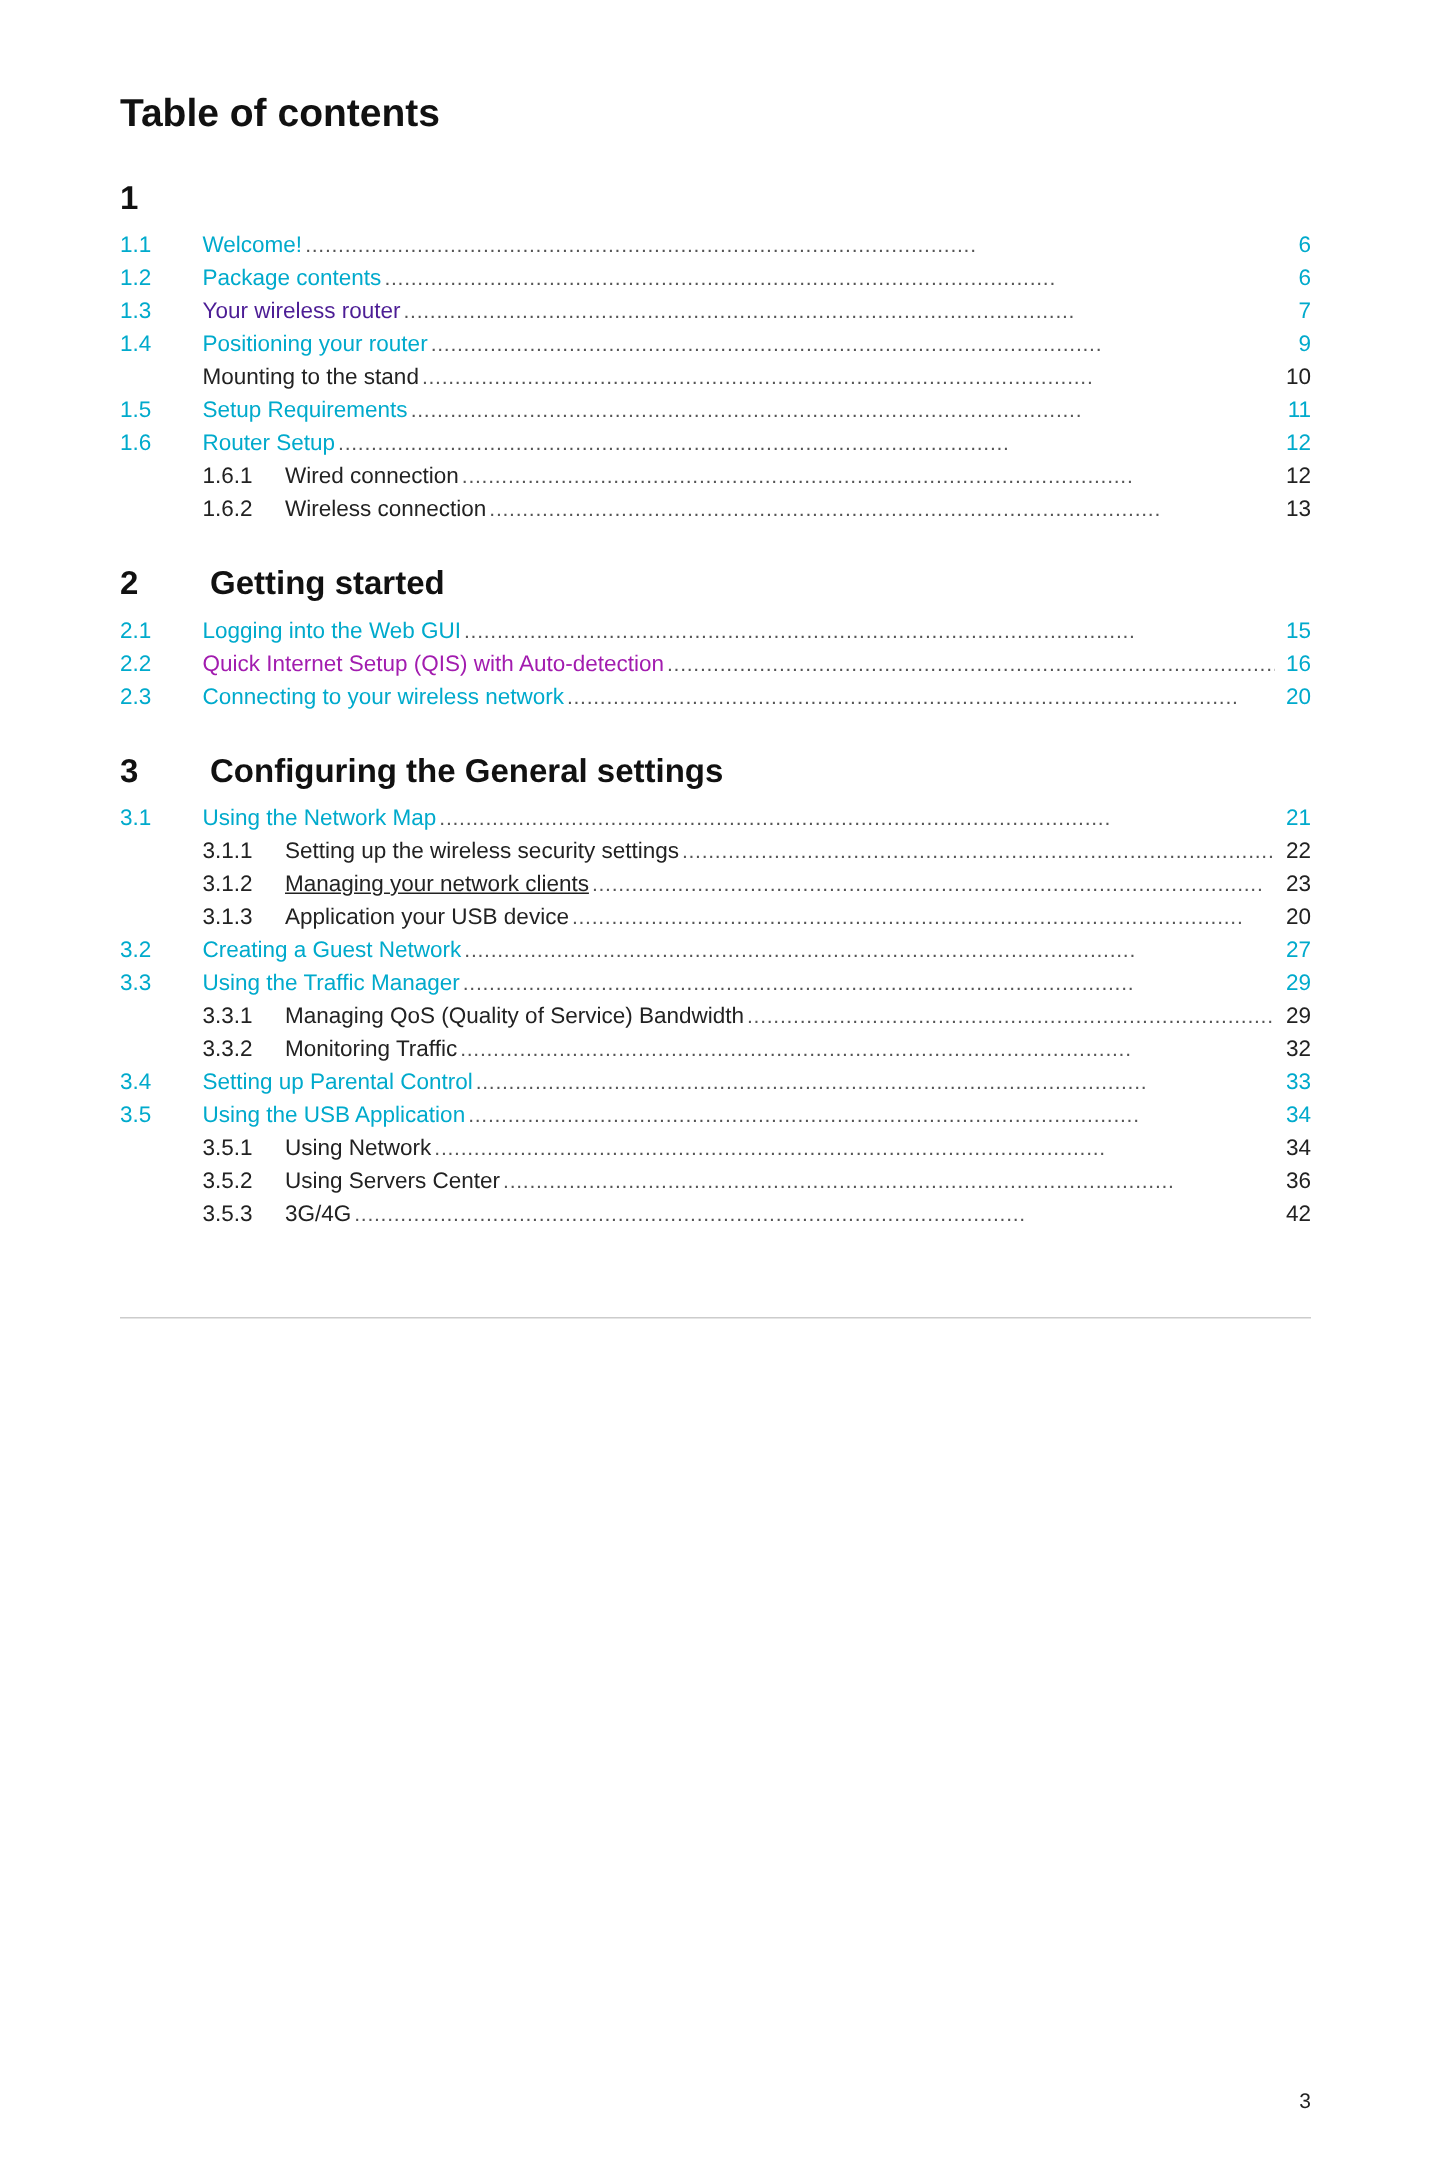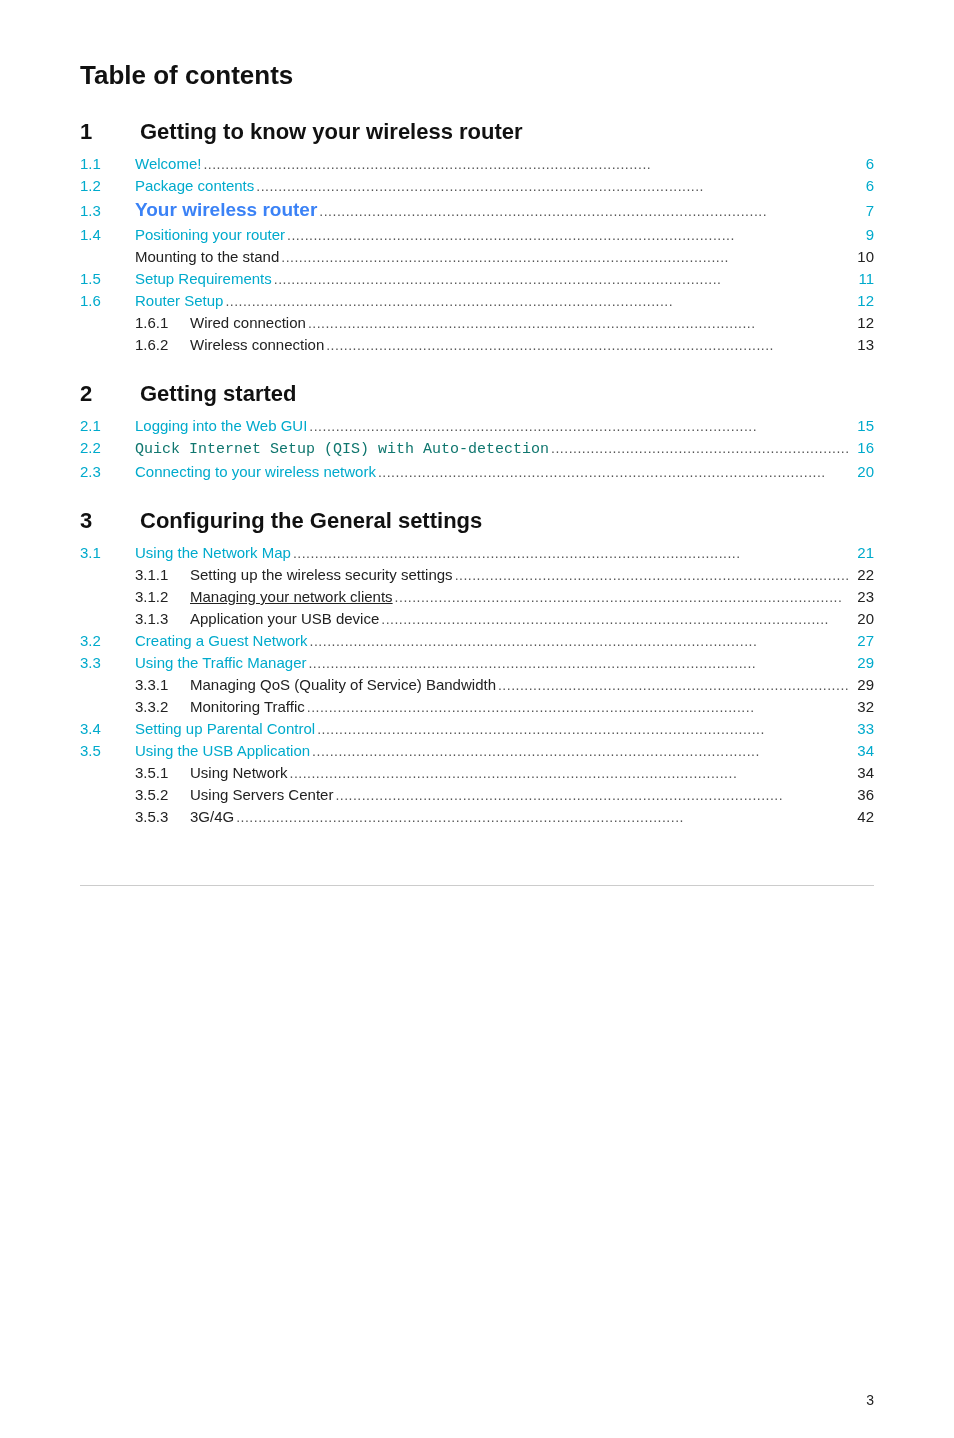--- a/index.html
+++ b/index.html
@@ -96,37 +96,36 @@
   </style>
 </head>
 <body>
 
 <div class="page">
   <h1 class="toc-title">Table of contents</h1>
 
   <div id="toc-content">
       <div class="section-header">
         <span class="section-num">1</span>
-        <span class="section-title">Getting to know your wireless router</span>
       </div>
       <div class="row">
         <span class="col-num">1.1</span>
         <span class="label-text" style="font-size: 15px; color: rgb(0, 170, 204); text-align: center;">Welcome!</span>
         <span class="leader">......................................................................................................</span>
         <span class="pg">6</span>
       </div>
       <div class="row">
         <span class="col-num">1.2</span>
         <span class="label-text" style="font-size: 15px; color: rgb(0, 170, 204);">Package contents</span>
         <span class="leader">......................................................................................................</span>
         <span class="pg">6</span>
       </div>
       <div class="row">
         <span class="col-num">1.3</span>
-        <span class="label-text" style="font-size: 19px; color: #3b82f6; font-weight: bold;">Your wireless router</span>
+        <span class="label-text" style="font-size: 15px; color: #4c1d95;">Your wireless router</span>
         <span class="leader">......................................................................................................</span>
         <span class="pg">7</span>
       </div>
       <div class="row">
         <span class="col-num">1.4</span>
         <span class="label-text" style="font-size: 15px; color: rgb(0, 170, 204);">Positioning your router</span>
         <span class="leader">......................................................................................................</span>
         <span class="pg">9</span>
       </div>
       <div class="row">
@@ -167,21 +166,21 @@
         <span class="section-title">Getting started</span>
       </div>
       <div class="row">
         <span class="col-num">2.1</span>
         <span class="label-text" style="font-size: 15px; color: rgb(0, 170, 204);">Logging into the Web GUI</span>
         <span class="leader">......................................................................................................</span>
         <span class="pg">15</span>
       </div>
       <div class="row">
         <span class="col-num">2.2</span>
-        <span class="label-text" style="font-size: 15px; color: #0f766e; font-family: Liberation Mono, monospace;">Quick Internet Setup (QIS) with Auto-detection</span>
+        <span class="label-text" style="font-size: 15px; color: #a21caf;">Quick Internet Setup (QIS) with Auto-detection</span>
         <span class="leader">......................................................................................................</span>
         <span class="pg">16</span>
       </div>
       <div class="row">
         <span class="col-num">2.3</span>
         <span class="label-text" style="font-size: 15px; color: rgb(0, 170, 204);">Connecting to your wireless network</span>
         <span class="leader">......................................................................................................</span>
         <span class="pg">20</span>
       </div>
       <div class="section-header">

